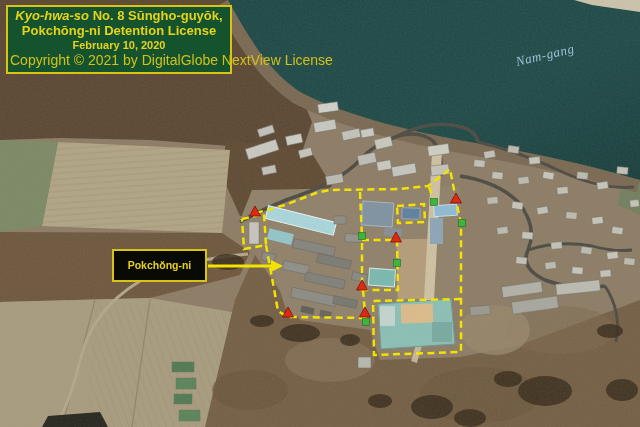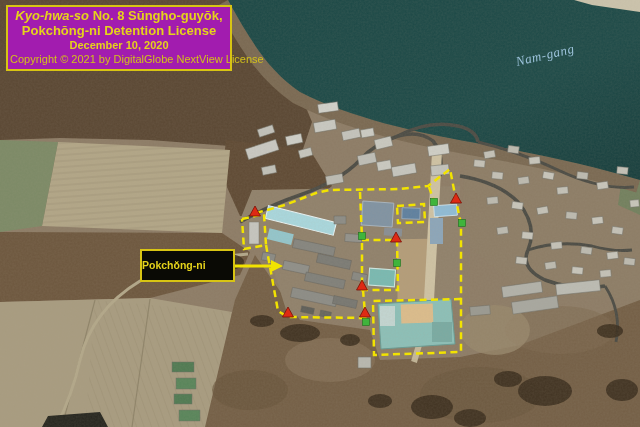--- a/index.html
+++ b/index.html
@@ -1,27 +1,27 @@
 <!DOCTYPE html>
 <html><head>
 <meta charset="utf-8">
 <style>
   html,body{margin:0;padding:0;background:#222;}
   .stage{position:relative;width:640px;height:427px;overflow:hidden;font-family:"Liberation Sans",sans-serif;}
   .stage svg{position:absolute;left:0;top:0;}
   .title-box{position:absolute;left:6px;top:5px;width:226px;box-sizing:border-box;
-    background:#a21caf;border:2px solid #d8c413;text-align:center;color:#e5d31b;
+    background:#14532d;border:2px solid #d8c413;text-align:center;color:#e5d31b;
     padding:2px 2px 3px 2px;line-height:1.12;}
   .tb-l1,.tb-l2{font-size:13px;font-weight:bold;white-space:nowrap;}
   .tb-l3{font-size:11px;font-weight:bold;margin-top:1px;}
-  .tb-l4{font-size:11px;margin-top:2px;color:#d2c11a;white-space:nowrap;}
+  .tb-l4{font-size:14px;margin-top:2px;color:#d2c11a;white-space:nowrap;}
   .facility-label{position:absolute;left:112px;top:249px;width:95px;height:33px;box-sizing:border-box;
     background:#0a0a05;border:2px solid #d8c413;color:#e5d31b;
-    font-size:10.5px;font-weight:bold;text-align:left;display:flex;flex-direction:column;
-    justify-content:center;line-height:1.25;margin-left:28px;}
+    font-size:10.5px;font-weight:bold;text-align:center;display:flex;flex-direction:column;
+    justify-content:center;line-height:1.25;}
   .river-label{position:absolute;left:516px;top:54px;color:#9cc2da;
     font-family:"Liberation Serif",serif;font-style:italic;font-size:13px;
     letter-spacing:0.6px;transform:rotate(-13deg);transform-origin:left center;}
 </style>
 </head>
 <body>
 
 <div class="stage">
 
 <svg id="map-svg" width="640" height="427" viewBox="0 0 640 427">
@@ -219,21 +219,21 @@
         <rect x="458.5" y="219.5" width="7" height="7" fill="#3fb43c" stroke="#1d6e1d" stroke-width="0.6"></rect>
         <rect x="358.5" y="232.5" width="7" height="7" fill="#3fb43c" stroke="#1d6e1d" stroke-width="0.6"></rect>
         <rect x="393.5" y="259.5" width="7" height="7" fill="#3fb43c" stroke="#1d6e1d" stroke-width="0.6"></rect>
         <rect x="362.5" y="318.5" width="7" height="7" fill="#3fb43c" stroke="#1d6e1d" stroke-width="0.6"></rect>
       </g>
 </svg>
 
 <div class="title-box">
   <div class="tb-l1"><i>Kyo-hwa-so</i><span> No. 8 Sŭngho-guyŏk,</span></div>
   <div class="tb-l2">Pokchŏng-ni Detention License</div>
-  <div class="tb-l3">December 10, 2020</div>
+  <div class="tb-l3">February 10, 2020</div>
   <div class="tb-l4">Copyright © 2021 by DigitalGlobe NextView License</div>
 </div>
 
 <div class="facility-label">
   <div>Pokchŏng-ni</div>
 </div>
 
 <div class="river-label">Nam-gang</div>
 
 </div>

